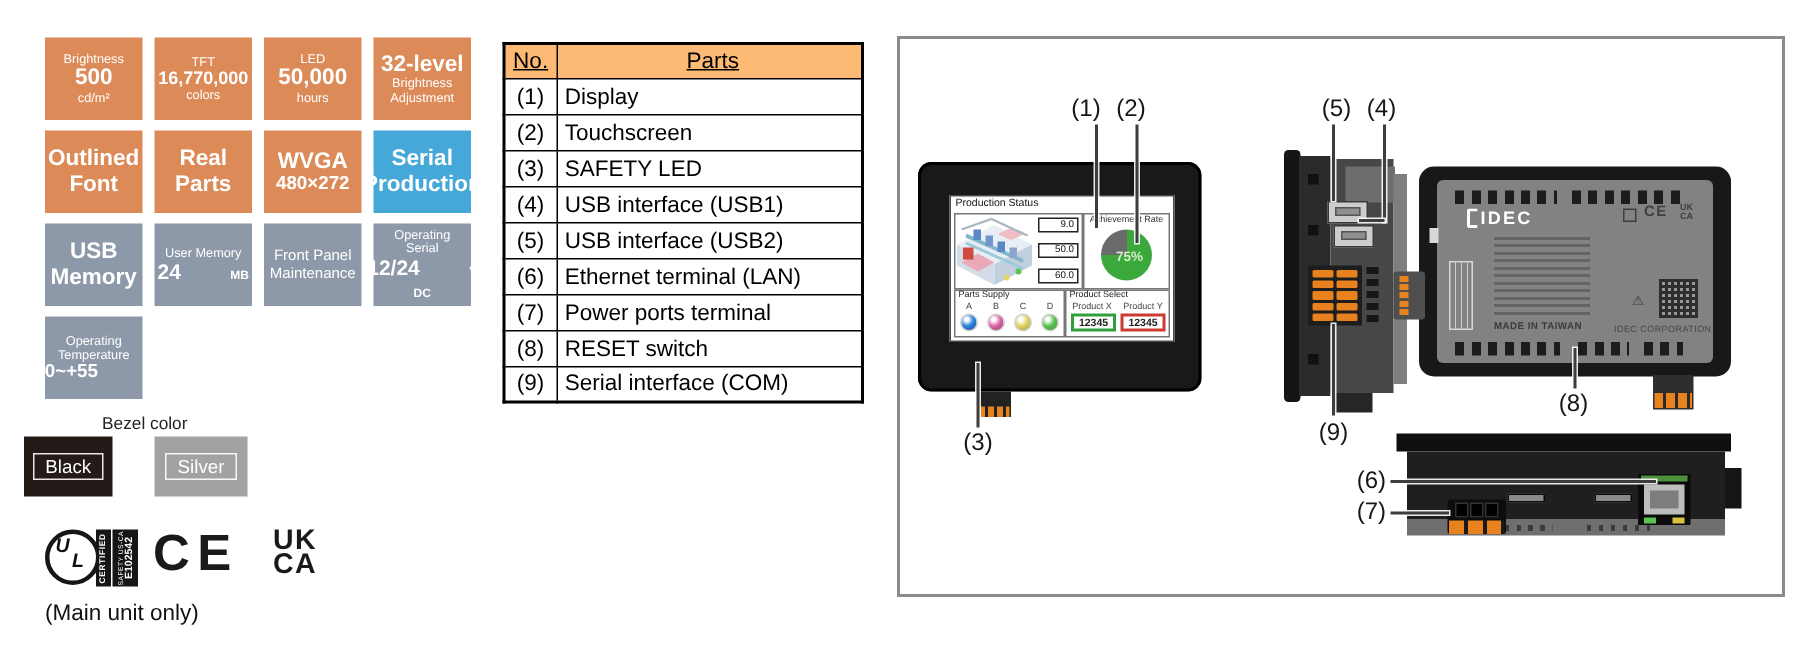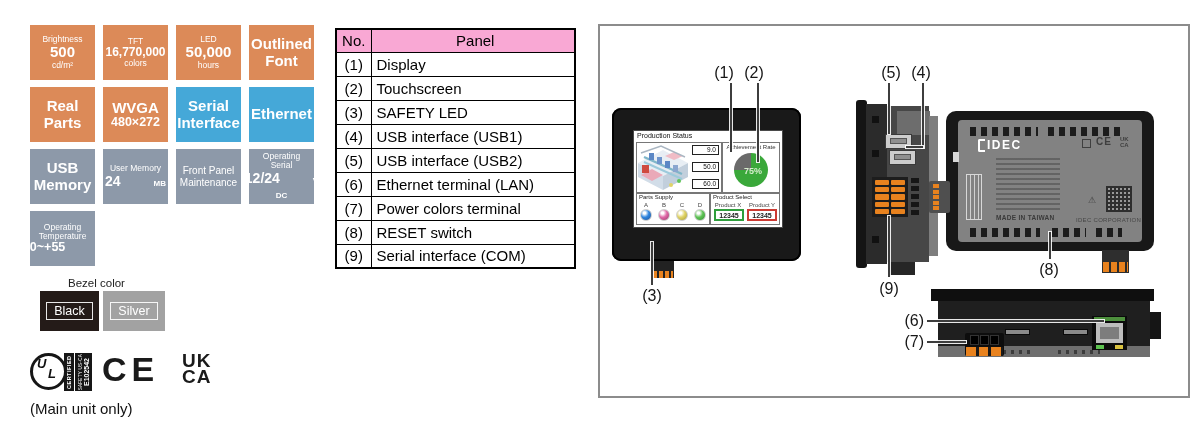--- a/index.html
+++ b/index.html
@@ -22,21 +22,21 @@
   .t-unit { font-size:8px; font-weight:700; margin-left:1px;padding-left:32px; }
   .t2 .t-main { font-size:12px; }
   .t7 .t-bottom { font-size:12.5px; font-weight:700; }
   .t12 .t-main, .t14 .t-main { font-size:14px; }
   .t15 .t-main { font-size:12.5px; }
   .t13 .t-main { font-size:10px; font-weight:400; line-height:1.2; }
 
   
   #bezel-label { left:28px; top:277px; width:137px; text-align:center; font-size:11.5px; color:#222; }
   .swatch { top:291px; height:40px; display:flex; align-items:center; justify-content:center; }
-  #swatch-black { left:40px; width:59px; background:#241b18; }
+  #swatch-black { left:16px; width:59px; background:#241b18; }
   #swatch-silver { left:103px; width:62px; background:#a2a2a2; }
   .swatch-tag { border:1.5px solid rgba(255,255,255,.9); color:#fff; font-size:12.5px;
                 padding:1px 7px; }
 
   
   #ul-circle { left:30px; top:353px; width:37px; height:37px; border:3px solid #161616;
                border-radius:50%; background:#fff; }
   #ul-u { left:37px; top:356px; font-size:13px; font-weight:700; font-style:italic; }
   #ul-l { left:48px; top:366px; font-size:13px; font-weight:700; font-style:italic; }
   #ul-cert { left:64px; top:353px; width:10px; height:38px; background:#161616; color:#fff;
@@ -49,21 +49,21 @@
   #ul-number { font-size:7px; font-weight:700; }
   #ce-mark { left:102px; top:350px; font-size:34px; font-weight:700; letter-spacing:5px; color:#1a1a1a; }
   #ukca-mark { left:182px; top:353px; font-size:19px; font-weight:700; line-height:16px;
                letter-spacing:1px; color:#1a1a1a; text-align:center; }
   #main-unit-note { left:30px; top:400px; font-size:15px; color:#111; }
 
   
   #spec-table { position:absolute; left:335px; top:28px; width:241px; border-collapse:collapse;
                 table-layout:fixed; font-size:15px; color:#000; border:2.5px solid #000; }
   #spec-table th, #spec-table td { border:1.5px solid #000; height:24px; font-weight:400; }
-  #spec-table th { background:#f9a8d4; height:23px; }
+  #spec-table th { background:#fdba74; height:23px;text-decoration:underline; }
   #spec-table .col-no { width:35px; text-align:center; }
   #spec-table .col-nm { padding-left:5px; text-align:left; }
 
   
   #panel { left:598px; top:24px; width:592px; height:374px; border:2px solid #8c8c8c; background:#fff; }
 
   
   .co { position:absolute; font-size:16px; color:#161616; width:28px; text-align:center; }
   #c1{left:710px;top:64px;} #c2{left:740px;top:64px;}
   #c5{left:877px;top:64px;} #c4{left:907px;top:64px;}
@@ -202,34 +202,35 @@
       <span class="t-top">TFT</span>
       <span class="t-main">16,770,000</span>
       <span class="t-bottom">colors</span>
     </div>
     <div class="tile or">
       <span class="t-top">LED</span>
       <span class="t-main">50,000</span>
       <span class="t-bottom">hours</span>
     </div>
     <div class="tile or">
+      <span class="t-main">32-level</span>
+      <span class="t-bottom">Brightness Adjustment</span>
+    </div>
+    <div class="tile or">
       <span class="t-main">Outlined Font</span>
     </div>
     <div class="tile or">
       <span class="t-main">Real Parts</span>
     </div>
     <div class="tile or t7">
       <span class="t-main">WVGA</span>
       <span class="t-bottom">480×272</span>
     </div>
     <div class="tile bl">
-      <span class="t-main">Serial Interface</span>
-    </div>
-    <div class="tile bl">
-      <span class="t-main">Ethernet</span>
+      <span class="t-main">Serial Production</span>
     </div>
     <div class="tile sl">
       <span class="t-main">USB Memory</span>
     </div>
     <div class="tile sl t12">
       <span class="t-top">User Memory</span>
       <span class="t-main"><span>24</span><span class="t-unit">MB</span></span>
     </div>
     <div class="tile sl t13">
       <span class="t-main">Front Panel Maintenance</span>
@@ -264,21 +265,21 @@
   <div id="ukca-mark" class="abs">
     <span>UK</span><br>
     <span>CA</span>
   </div>
   <div id="main-unit-note" class="abs">(Main unit only)</div>
 
   <table id="spec-table">
     <tbody>
         <tr>
       <th class="col-no">No.</th>
-      <th class="col-nm" style="text-align:center;">Panel</th>
+      <th class="col-nm" style="text-align:center;">Parts</th>
     </tr>
     <tr>
           <td class="col-no">(1)</td>
           <td class="col-nm">Display</td>
         </tr>
     <tr>
           <td class="col-no">(2)</td>
           <td class="col-nm">Touchscreen</td>
         </tr>
     <tr>
@@ -292,21 +293,21 @@
     <tr>
           <td class="col-no">(5)</td>
           <td class="col-nm">USB interface (USB2)</td>
         </tr>
     <tr>
           <td class="col-no">(6)</td>
           <td class="col-nm">Ethernet terminal (LAN)</td>
         </tr>
     <tr>
           <td class="col-no">(7)</td>
-          <td class="col-nm">Power colors terminal</td>
+          <td class="col-nm">Power ports terminal</td>
         </tr>
     <tr>
           <td class="col-no">(8)</td>
           <td class="col-nm">RESET switch</td>
         </tr>
     <tr>
           <td class="col-no">(9)</td>
           <td class="col-nm">Serial interface (COM)</td>
         </tr>
   </tbody>

